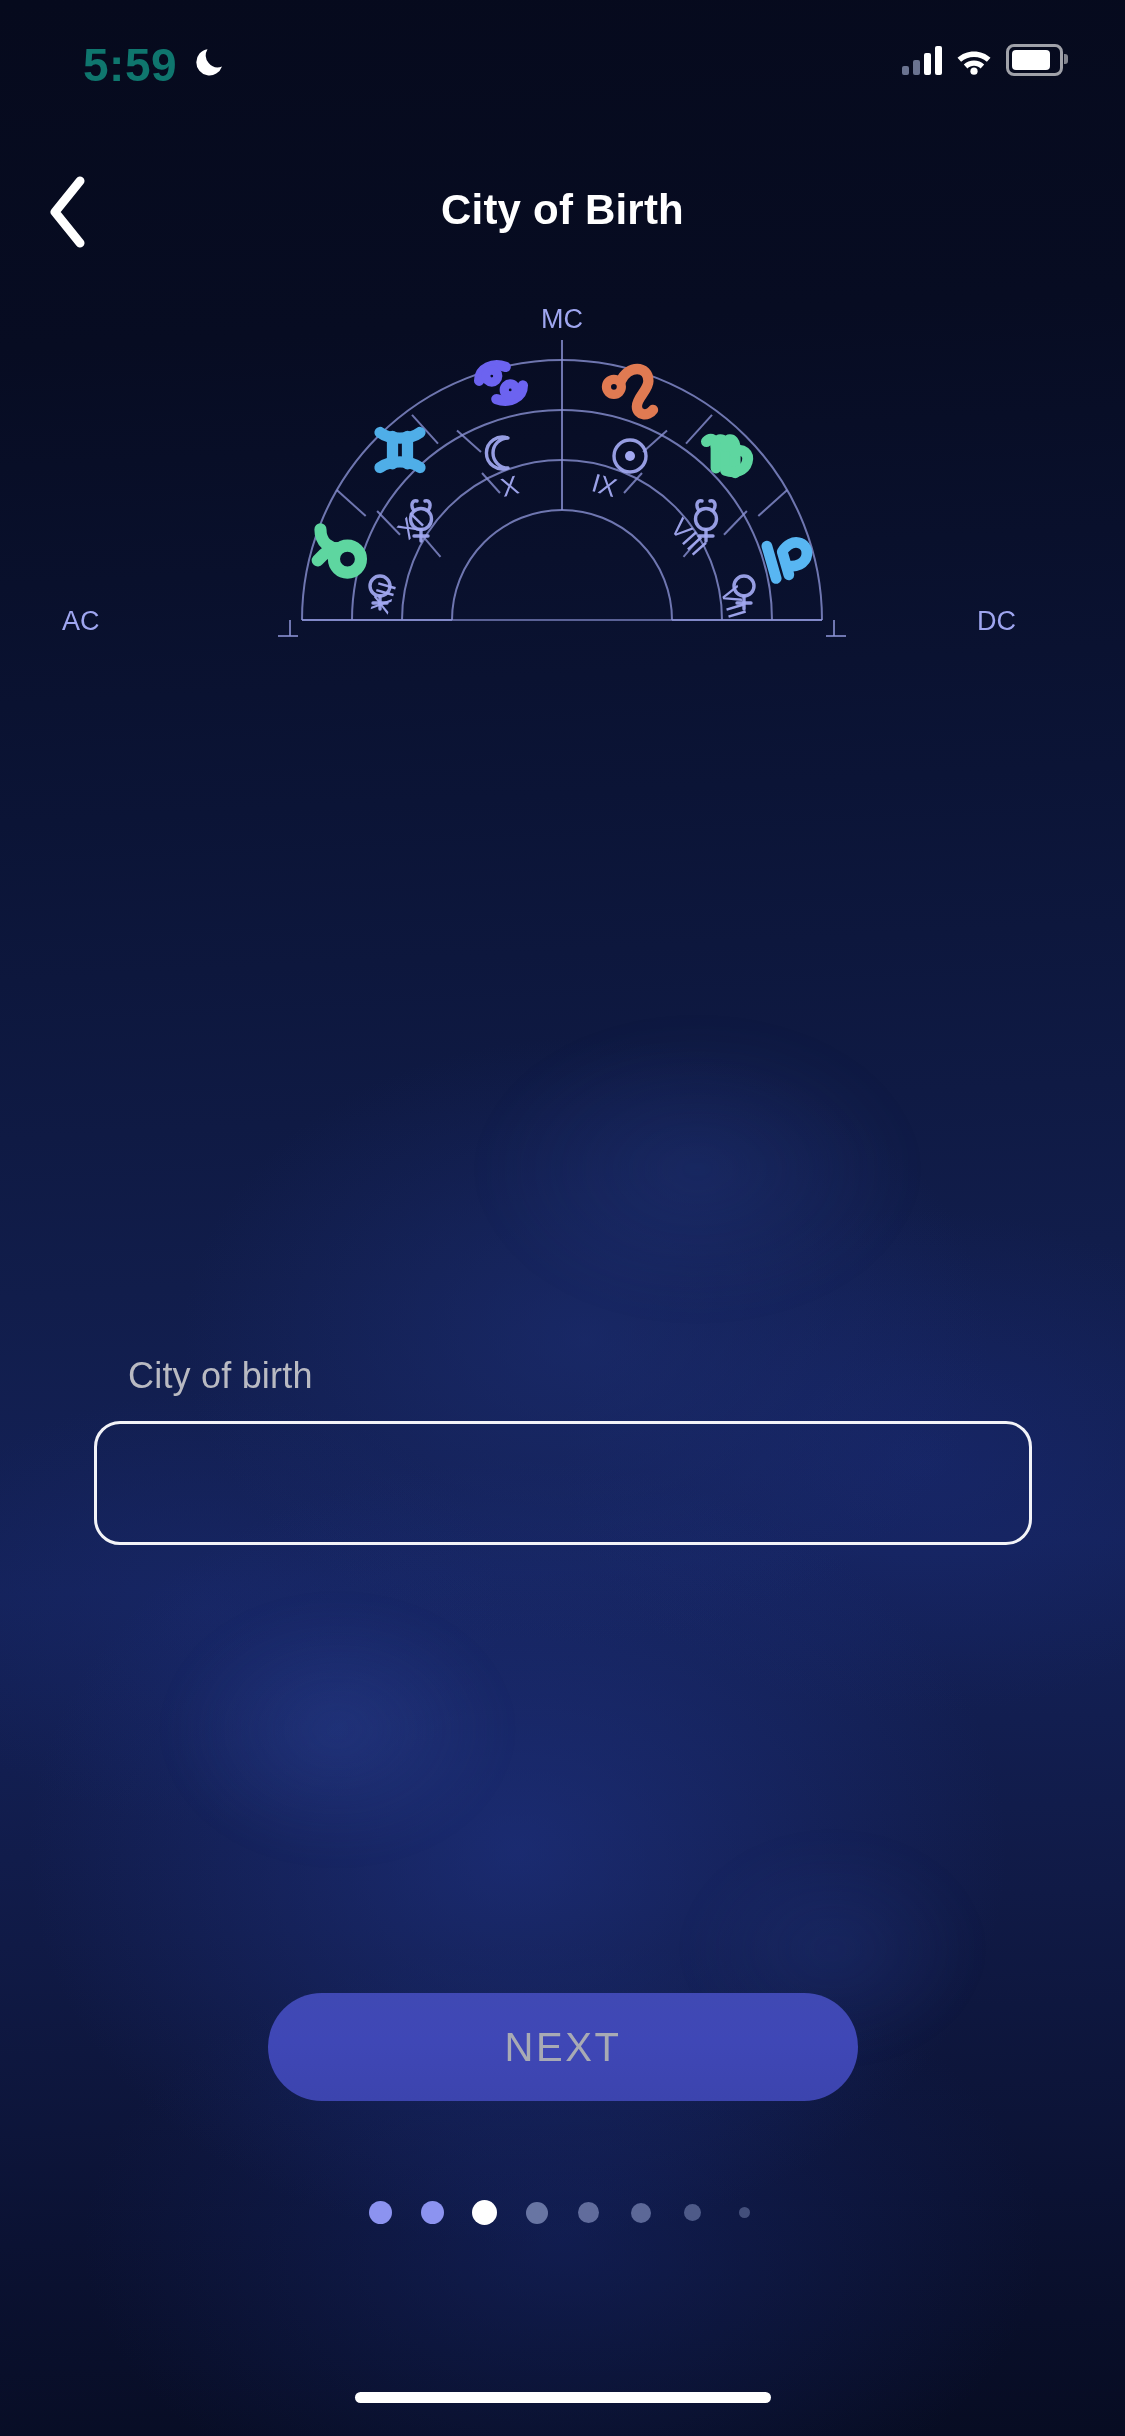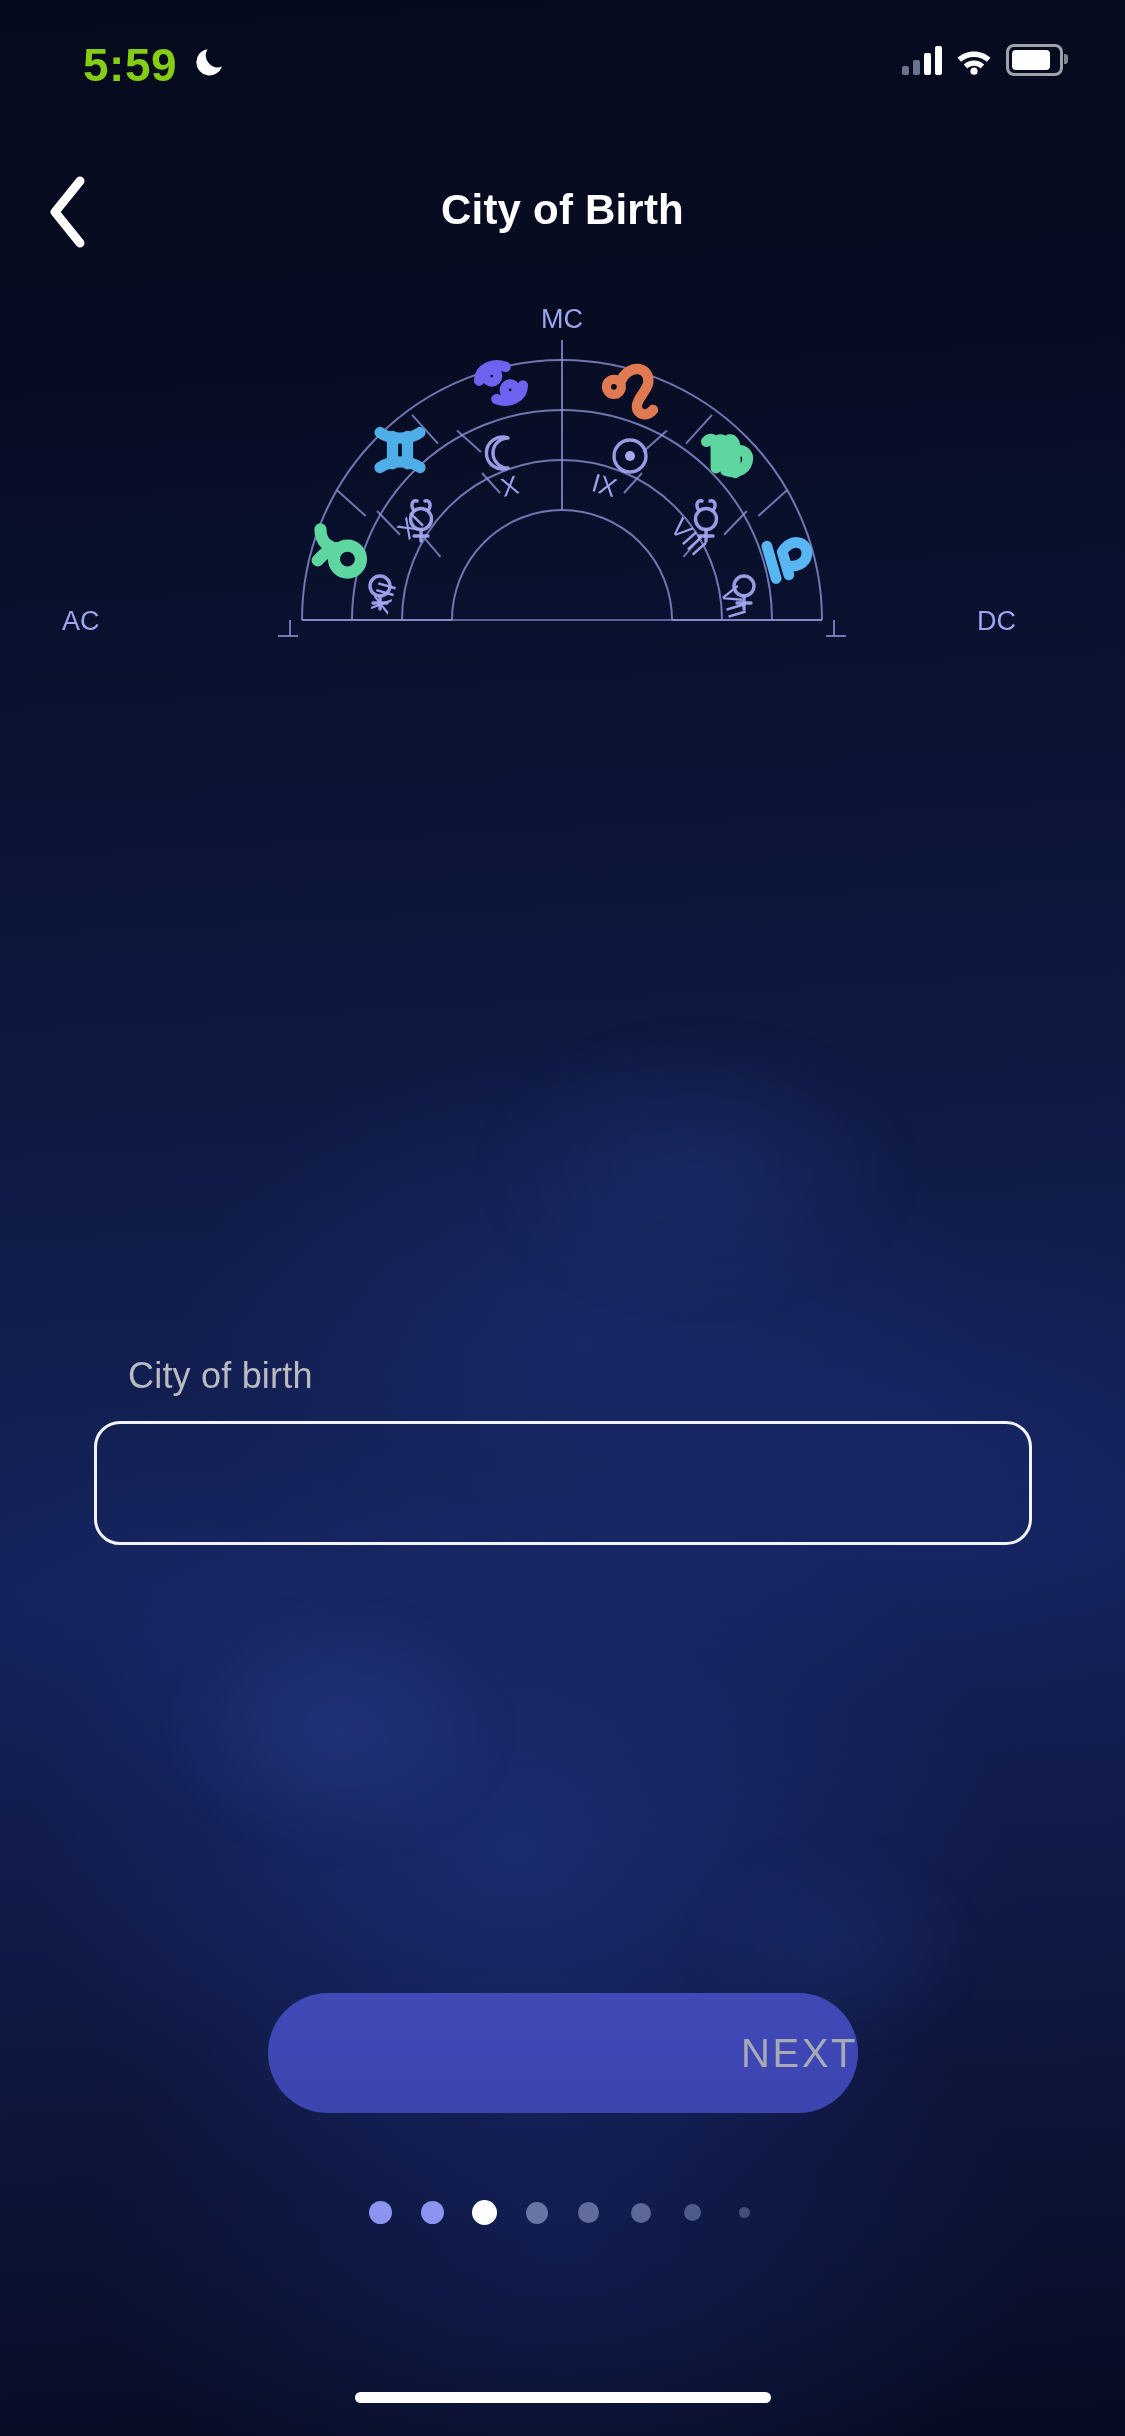--- a/index.html
+++ b/index.html
@@ -20,21 +20,21 @@
   }
   .bg-haze{position:absolute;inset:0;
     background:
       radial-gradient(ellipse 240px 180px at 30% 71%, rgba(64,92,190,.22), rgba(0,0,0,0) 70%),
       radial-gradient(ellipse 300px 200px at 62% 48%, rgba(52,78,170,.18), rgba(0,0,0,0) 72%),
       radial-gradient(ellipse 200px 150px at 74% 80%, rgba(50,76,168,.16), rgba(0,0,0,0) 72%);
     filter:blur(14px);
   }
   
   .statusbar{position:absolute;top:0;left:0;width:1125px;height:132px;z-index:6;}
-  .sb-time{position:absolute;left:83px;top:38px;color:#84cc16;font-size:46px;font-weight:600;letter-spacing:.5px;}
+  .sb-time{position:absolute;left:83px;top:38px;color:#0f766e;font-size:46px;font-weight:600;letter-spacing:.5px;}
   .sb-moon{position:absolute;left:196px;top:44px;width:34px;height:34px;}
   .sb-right{position:absolute;right:62px;top:44px;display:flex;align-items:center;gap:13px;}
   .bars{display:flex;align-items:flex-end;gap:4px;height:30px;}
   .bars i{display:block;width:7px;border-radius:2px;background:#fff;}
   .bars i.b1{height:9px;background:#6a7390;}
   .bars i.b2{height:15px;background:#6a7390;}
   .bars i.b3{height:22px;}
   .bars i.b4{height:29px;}
   .batt{width:51px;height:26px;border:3px solid rgba(255,255,255,.62);border-radius:8px;position:relative;}
   .batt::after{content:"";position:absolute;right:-8px;top:7px;width:4px;height:10px;border-radius:0 3px 3px 0;background:rgba(255,255,255,.5);}
@@ -50,23 +50,23 @@
   .chart-wrap svg{display:block;}
 
   
   .form{position:absolute;left:0;top:1355px;width:1125px;z-index:6;}
   .field-label{margin-left:128px;color:#b9bac2;font-size:36px;letter-spacing:.2px;}
   .field-box{margin:24px auto 0;width:938px;height:124px;border:3px solid #f2f3f8;border-radius:26px;background:transparent;box-sizing:border-box;display:flex;align-items:center;}
   .field-input{width:100%;height:100%;border:0;outline:none;background:transparent;color:#fff;font-size:38px;padding:0 32px;box-sizing:border-box;font-family:"Liberation Sans",sans-serif;}
   .field-input::placeholder{color:rgba(210,214,235,.45);}
 
   
-  .next-btn{position:absolute;left:268px;top:1993px;width:590px;height:120px;border-radius:60px;
+  .next-btn{position:absolute;left:268px;top:1993px;width:590px;height:108px;border-radius:60px;
     background:linear-gradient(180deg,#4049b4 0%,#3f47b6 45%,#3c44ae 100%);
-    display:flex;align-items:center;justify-content:flex-end;cursor:pointer;z-index:6;border:0;}
+    display:flex;align-items:center;justify-content:center;cursor:pointer;z-index:6;border:0;}
   .next-label{color:#a8aab4;font-size:40px;letter-spacing:2.6px;font-family:"Liberation Sans",sans-serif;}
 
   
   .dots{position:absolute;left:0;top:2200px;width:1125px;display:flex;align-items:center;justify-content:center;gap:0;z-index:6;}
   .dot{border-radius:50%;}
 
   
   .home-ind{position:absolute;left:50%;transform:translateX(-50%);bottom:33px;width:416px;height:11px;border-radius:6px;background:#fff;z-index:7;}
 </style>
 </head>

